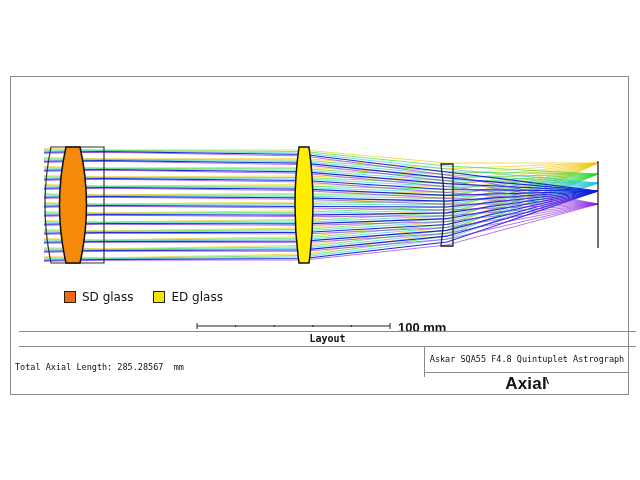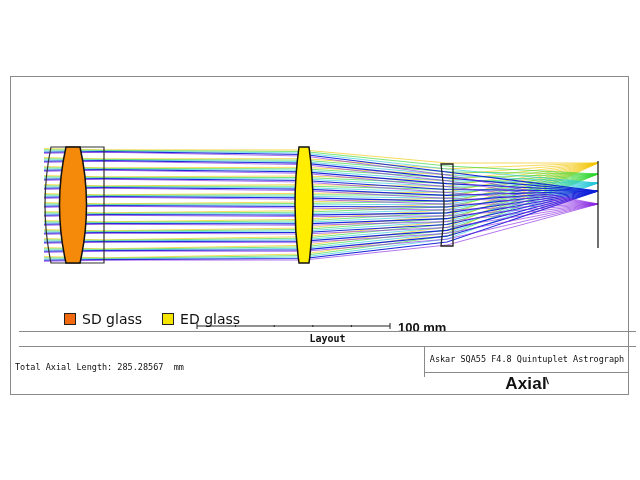--- a/index.html
+++ b/index.html
@@ -1,20 +1,20 @@
 <!DOCTYPE html>
 <html><head>
 <meta charset="utf-8">
 <style>
   html, body { margin:0; padding:0; background:#ffffff; }
   body { width:640px; height:480px; position:relative; overflow:hidden; font-family:"DejaVu Sans", sans-serif; }
   .frame { position:absolute; left:10px; top:76px; width:619px; height:319px; border:1px solid #8a8a8a; box-sizing:border-box; background:#fff; }
   .plot { position:absolute; left:0; top:0; width:617px; height:255px; }
   .plot svg { position:absolute; left:0; top:0; }
-  .legend { position:absolute; top:234px; left:53px; display:flex; align-items:center; font-size:14px; color:#111; }
+  .legend { position:absolute; top:213px; left:53px; display:flex; align-items:center; font-size:12px; color:#111; }
   .legend-item { display:flex; align-items:center; margin-right:20px; }
   .swatch { width:10px; height:10px; border:1px solid #222; margin-right:6px; }
   .scale-label { position:absolute; left:387px; top:243px; font-size:13px; font-weight:bold; color:#111; font-family:"Liberation Sans", sans-serif; }
   .layout-bar { position:absolute; left:8px; top:254px; width:617px; height:14px; border-top:1px solid #8a8a8a; border-bottom:1px solid #8a8a8a; text-align:center; font-size:10px; font-weight:bold; font-family:"DejaVu Sans Mono", monospace; line-height:14px; color:#111; }
   .info-left { position:absolute; left:0; top:269px; width:413px; height:49px;text-align:right; }
   .axial { position:absolute; left:4px; top:16px; font-family:"DejaVu Sans Mono", monospace; font-size:8.5px; color:#111; white-space:pre; }
   .info-right { position:absolute; left:413px; top:269px; width:204px; height:31px; border-left:1px solid #8a8a8a; }
   .title-cell { position:absolute; left:0; top:0; width:204px; height:26px; border-bottom:1px solid #8a8a8a; text-align:center; line-height:26px; font-family:"DejaVu Sans Mono", monospace; font-size:8.5px; color:#111; }
   .logo-cell { position:absolute; left:0; top:27px; width:204px; height:22px; text-align:center; line-height:22px; font-family:"Liberation Sans", sans-serif; font-weight:bold; font-size:17px; color:#111; letter-spacing:0.2px; }
   .logo-tick { display:inline-block; font-size:10px; vertical-align:top; margin-left:-1px; transform:translateY(-3px) rotate(-30deg); }

